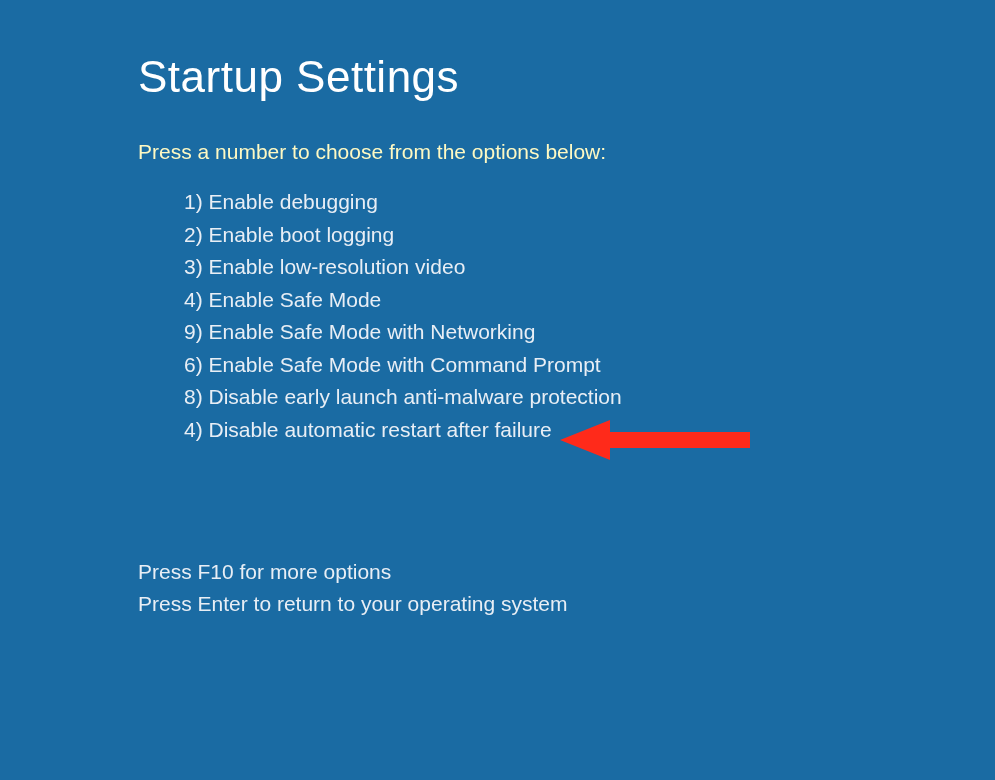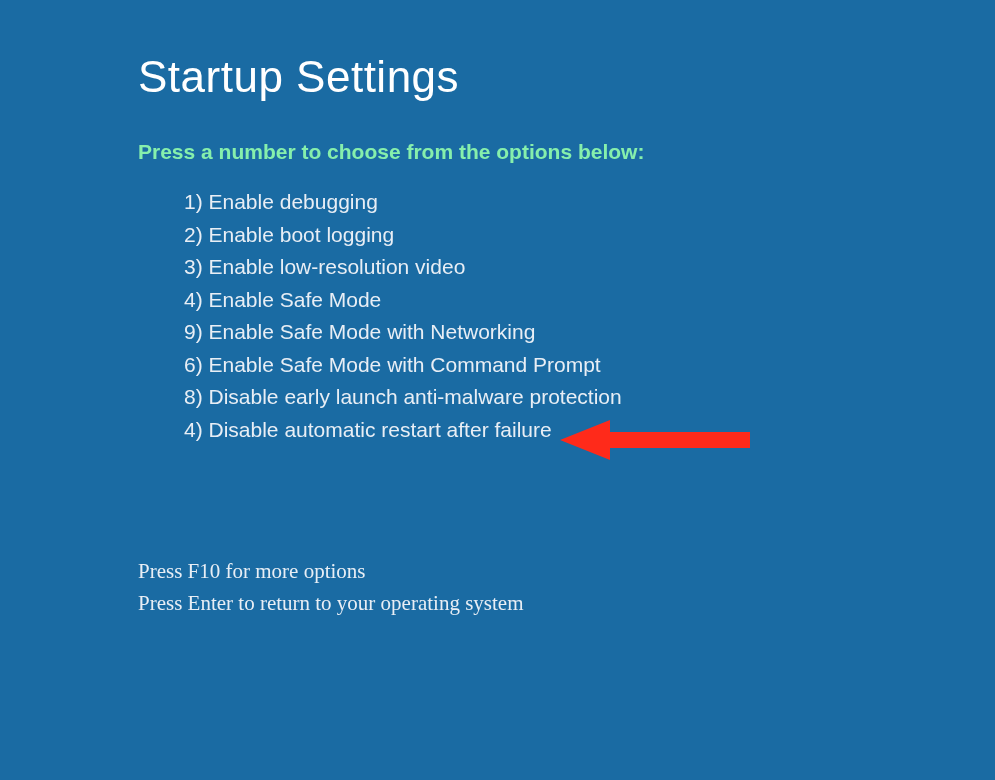--- a/index.html
+++ b/index.html
@@ -20,23 +20,23 @@
       padding: 52px 12px 0 138px;
     }
     .title {
       font-size: 44px;
       font-weight: 300;
       letter-spacing: 0.5px;
       margin-bottom: 38px;
     }
     .instruction {
       font-size: 21px;
-      font-weight: 700;
+      font-weight: 400;
       margin-bottom: 22px;
-      color: #86efac;
+      color: #fef9c3;
     }
     .hint {
       font-size: 15px;
       font-weight: 300;
       margin-bottom: 48px;
       color: #d8e3ed;
     }
     .options {
       list-style: none;
     }
@@ -49,21 +49,20 @@
       margin-left: 46px;
     }
     .footer {
       margin-top: 110px;
     }
     .footer-line {
       font-size: 21px;
       font-weight: 300;
       line-height: 1.5;
       color: #e8eef5;
-      font-family: Liberation Serif, serif;
     }
     .arrow {
       position: absolute;
       left: 560px;
       top: 420px;
       width: 190px;
       height: 40px;
       pointer-events: none;
     }
   </style>

